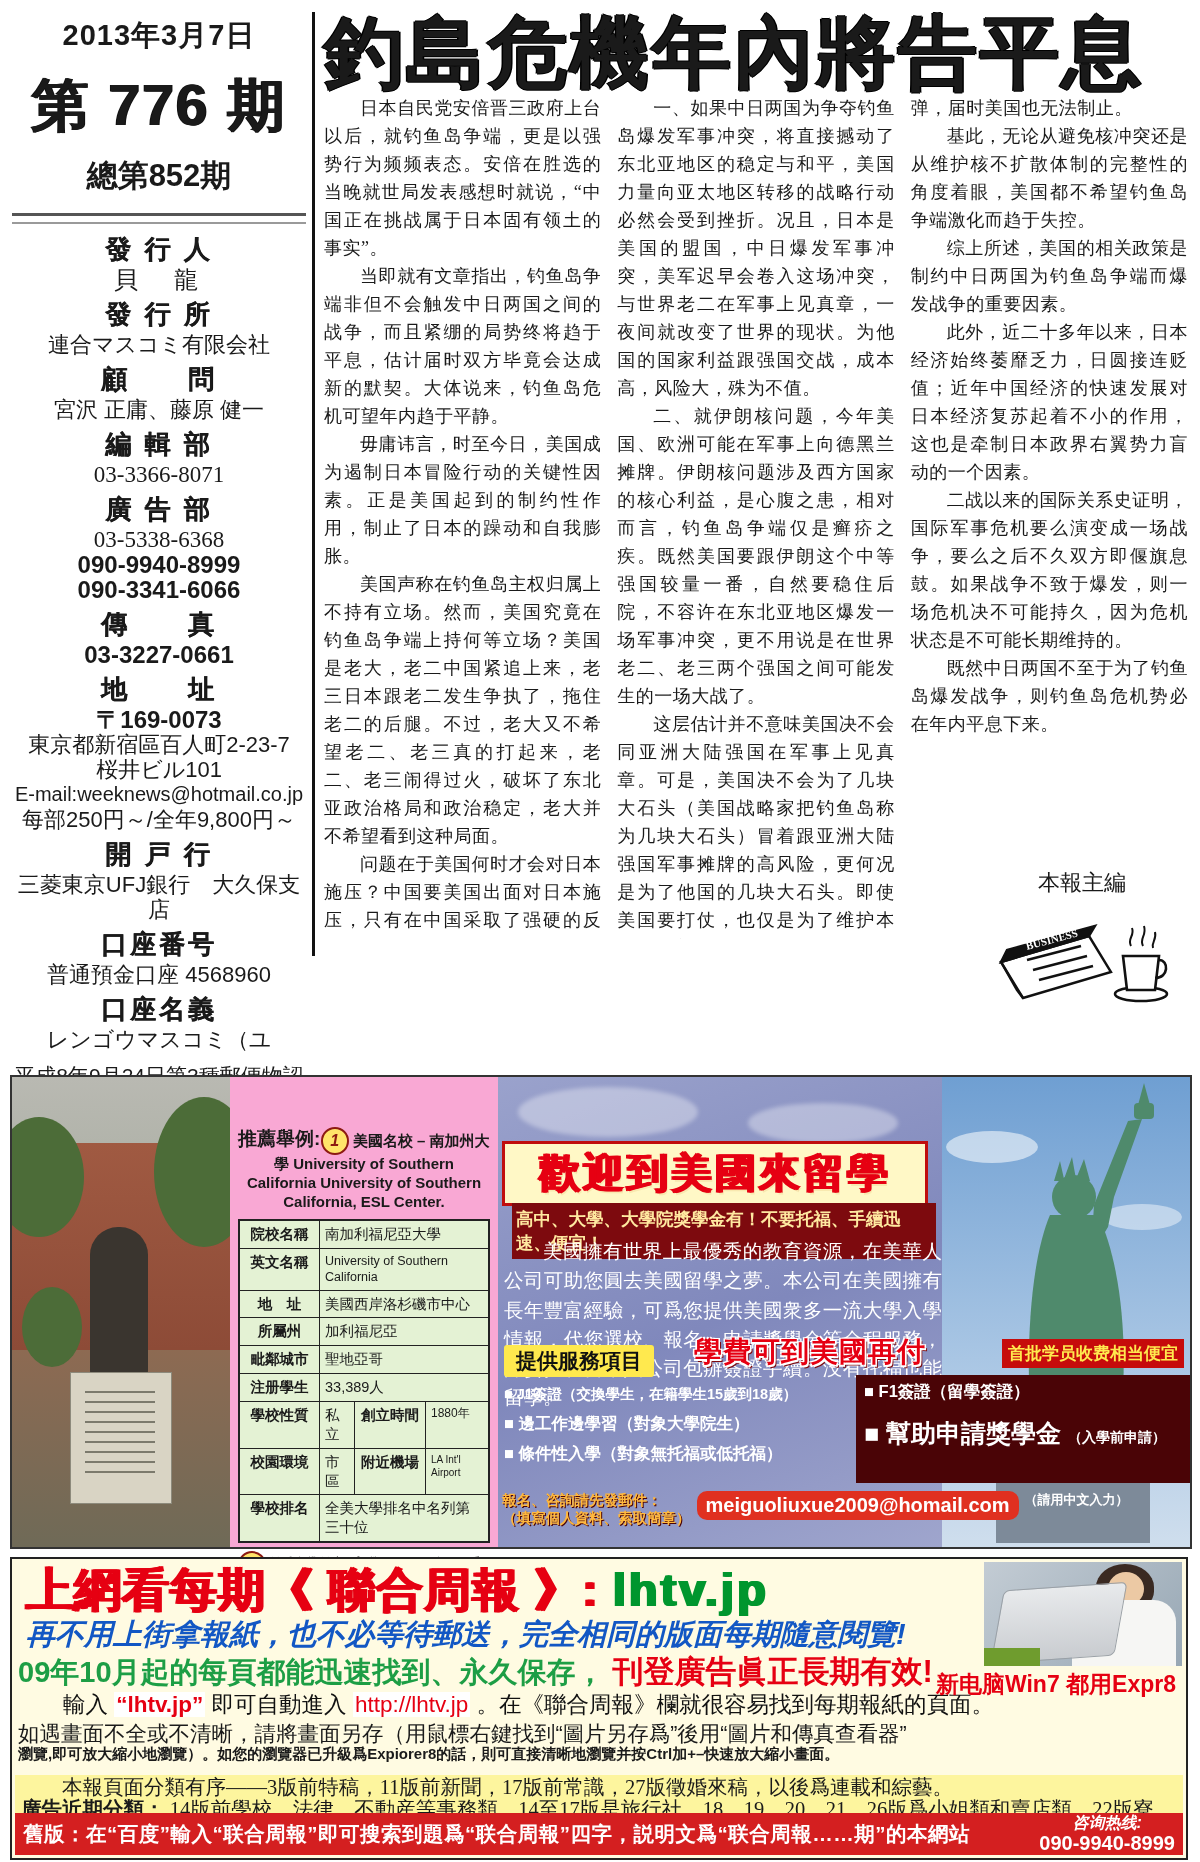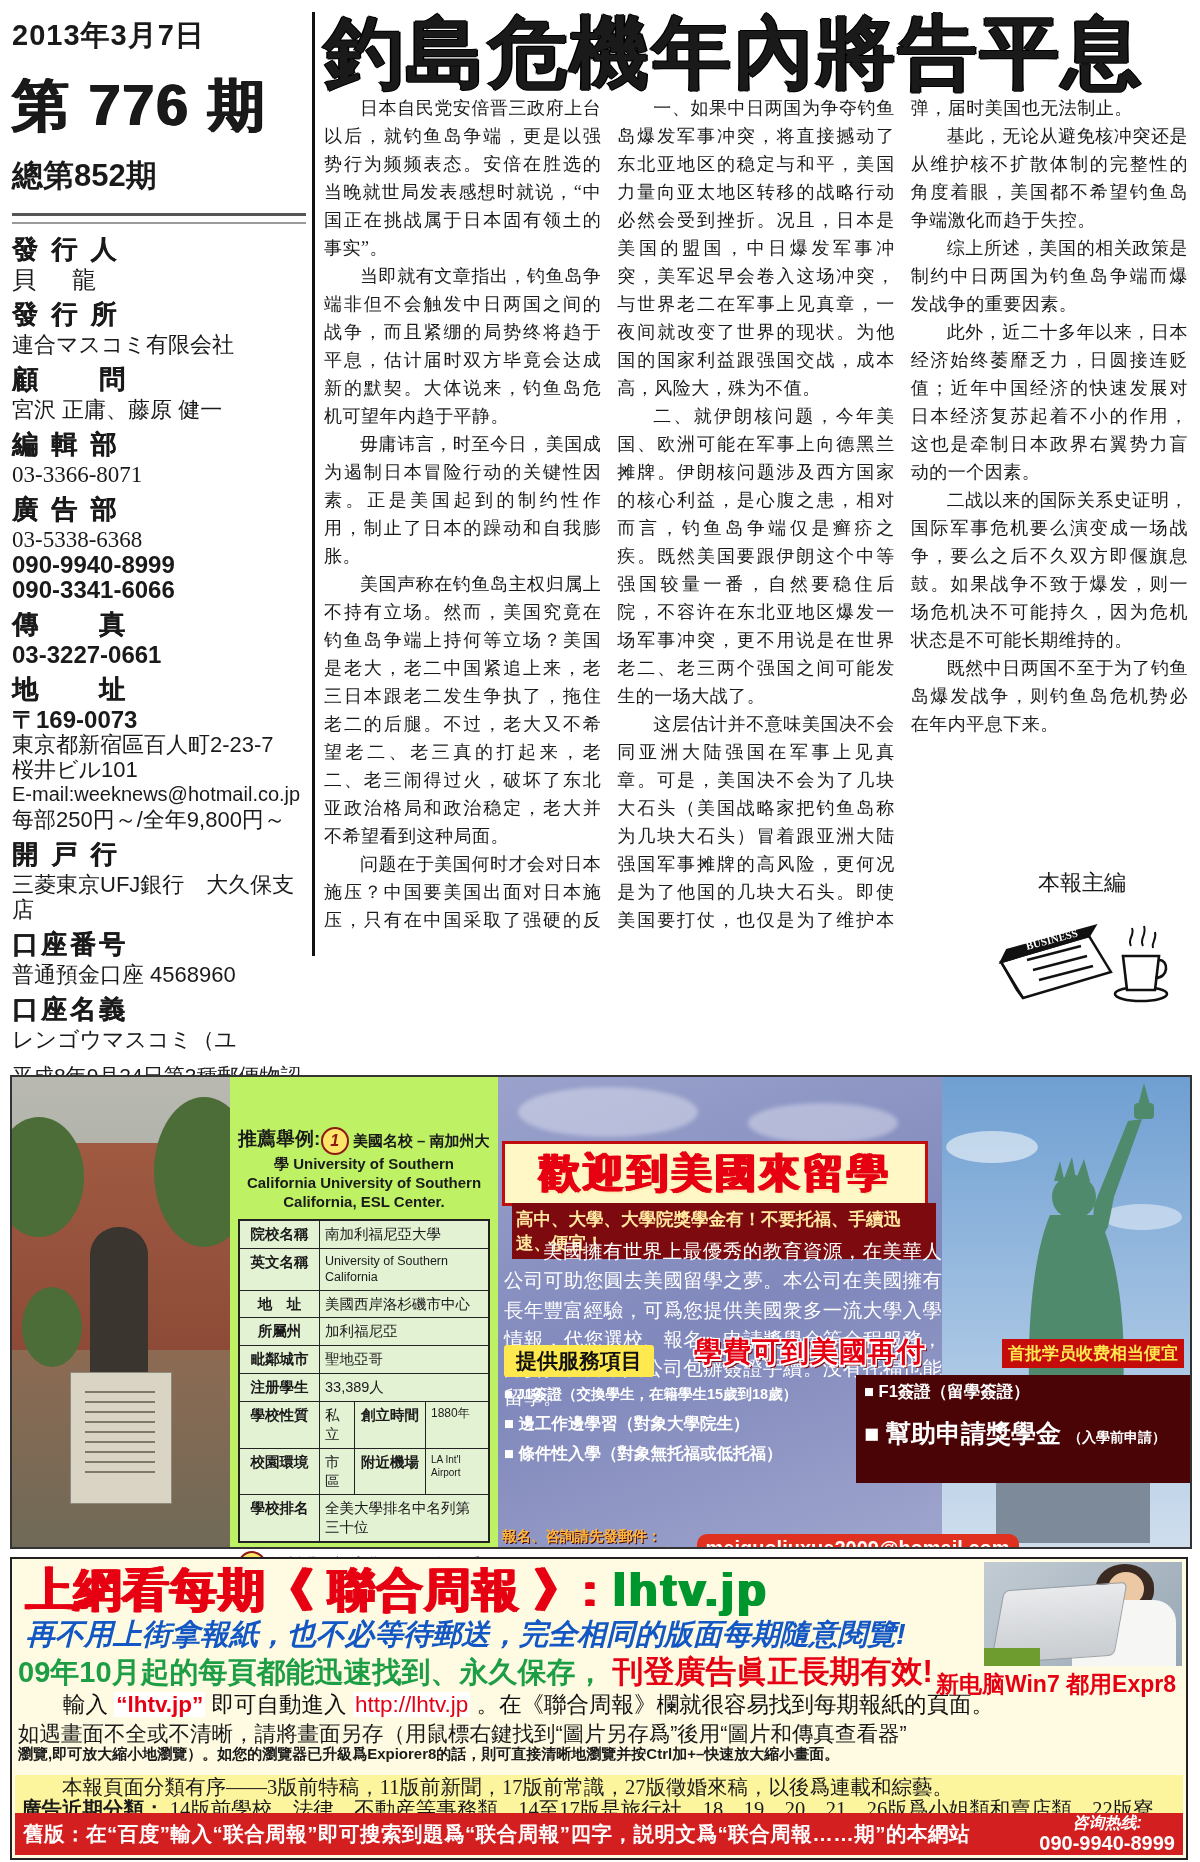--- a/index.html
+++ b/index.html
@@ -1,19 +1,19 @@
 <!DOCTYPE html>
 <html><head>
 <meta charset="utf-8">
 <style>
   html,body{margin:0;padding:0;background:#e8e8e8;}
   .page{position:relative;width:1200px;height:1862px;background:#ffffff;overflow:hidden;
         font-family:"Liberation Serif",serif;color:#1a1a1a;}
   
-  .masthead{position:absolute;left:12px;top:16px;width:294px;}
+  .masthead{position:absolute;left:12px;top:16px;width:294px;text-align:center;}
   .mh-date{font-family:"Liberation Sans",sans-serif;font-weight:bold;font-size:29px;letter-spacing:1px;}
   .mh-issue{font-family:"Liberation Sans",sans-serif;font-weight:900;font-size:57px;margin-top:12px;
             letter-spacing:2px;text-shadow:1px 0 #111,-1px 0 #111;}
   .mh-total{font-family:"Liberation Sans",sans-serif;font-weight:bold;font-size:31px;margin-top:10px;}
   .mh-sep{height:6px;border-top:3px solid #555;border-bottom:2px solid #9a9a9a;margin:16px 0 8px 0;}
   .mh-label{font-family:"Liberation Sans",sans-serif;font-weight:900;font-size:26px;letter-spacing:3px;
             margin-top:5px;text-shadow:0.6px 0 #111;}
   .mh-v{font-size:22px;line-height:25px;font-family:"Liberation Sans",sans-serif;}
   .mh-serif{font-family:"Liberation Serif",serif;font-size:23px;}
   .mh-bold{font-weight:bold;font-size:24px;}
@@ -29,21 +29,21 @@
   .cols{display:flex;gap:16px;height:845px;overflow:hidden;}
   .col{flex:1;font-size:18px;line-height:28px;letter-spacing:0.5px;text-align:justify;}
   .col p{margin:0;text-indent:2em;}
   .col p.noind{text-indent:0;}
   .forum{position:absolute;right:6px;top:852px;width:200px;text-align:center;}
   .forum-title{font-family:"Liberation Sans",sans-serif;font-weight:900;font-size:43px;letter-spacing:2px;
                text-shadow:1.2px 0 #000,-1.2px 0 #000;}
   .forum-by{font-size:22px;margin-top:4px;font-family:"Liberation Sans",sans-serif;}
   
   .ad1{position:absolute;left:10px;top:1075px;width:1178px;height:470px;border:2px solid #333;
-       background:#bef264;display:flex;}
+       background:#f9a8d4;display:flex;}
   .usc-photo{position:relative;width:218px;height:100%;flex:none;overflow:hidden;
              background:linear-gradient(180deg,#b9b9b2 0%,#b2b4ab 14%,#a05a42 14%,#8d4b37 58%,#8d6a52 58%,#6f6a57 100%);}
   .tree{position:absolute;background:#4c6c38;border-radius:50%;}
   .statue-usc{position:absolute;left:78px;top:150px;width:58px;height:150px;background:#3a352f;
               border-radius:28px 28px 6px 6px;}
   .pedestal-usc{position:absolute;left:58px;top:295px;width:100px;height:130px;background:#d9d4c4;
                 border:1px solid #8d8a7c;}
   .pedestal-lines{position:absolute;left:14px;top:18px;width:70px;height:90px;
       background:repeating-linear-gradient(180deg,#7c7a6c 0 2px,transparent 2px 10px);}
   .usc-mid{width:268px;flex:none;padding:50px 8px 4px 8px;box-sizing:border-box;
@@ -83,22 +83,22 @@
            text-shadow:-1.5px -1.5px 0 #fff,1.5px -1.5px 0 #fff,-1.5px 1.5px 0 #fff,1.5px 1.5px 0 #fff,2.5px 2.5px 0 #7d0a0e;}
   .firstbatch{position:absolute;right:6px;top:262px;background:#c60b0b;color:#ffe94e;
               font-family:"Liberation Sans",sans-serif;font-weight:bold;font-size:17px;padding:3px 6px;}
   .svc-left{position:absolute;left:6px;top:304px;width:350px;font-family:"Liberation Sans",sans-serif;
             font-weight:bold;font-size:16.5px;line-height:1.85;}
   .svc-right{position:absolute;left:358px;top:298px;width:336px;height:108px;background:#4a0406;
              padding:6px 8px;box-sizing:border-box;font-family:"Liberation Sans",sans-serif;font-weight:bold;}
   .svc-right .s1{font-size:16.5px;}
   .svc-big{font-size:25px;font-weight:900;margin-top:14px;}
   .svc-big-sub{font-size:14px;font-weight:bold;}
-  .contact{position:absolute;left:4px;top:414px;width:688px;display:flex;align-items:flex-end;gap:6px;
-           font-family:"Liberation Sans",sans-serif;margin-top:36px;}
+  .contact{position:absolute;left:4px;top:414px;width:688px;display:flex;align-items:flex-start;gap:6px;
+           font-family:"Liberation Sans",sans-serif;}
   .contact-pre{color:#ffb83d;font-weight:900;font-size:14.5px;line-height:1.25;text-shadow:1px 1px 0 #4a0406;}
   .contact-email{background:#e03020;border-radius:10px;padding:3px 9px;font-weight:900;font-size:20px;color:#fff;}
   .contact-suf{font-size:13px;font-weight:bold;}
   
   .ad2{position:absolute;left:10px;top:1557px;width:1178px;height:303px;border:2.5px solid #222;
        background:#fffbe2;box-sizing:border-box;font-family:"Liberation Sans",sans-serif;}
   .lh-headline{position:absolute;left:14px;top:0px;white-space:nowrap;font-weight:900;font-size:47px;letter-spacing:1px;}
   .lh-cn{color:#e60012;text-shadow:1.4px 0 #e60012,-1.4px 0 #e60012;}
   .lh-site{color:#00962e;text-shadow:1.4px 0 #00962e,-1.4px 0 #00962e;letter-spacing:3px;}
   .lh-blue{position:absolute;left:14px;top:56px;color:#1257c4;font-style:italic;font-weight:900;font-size:29px;white-space:nowrap;}

